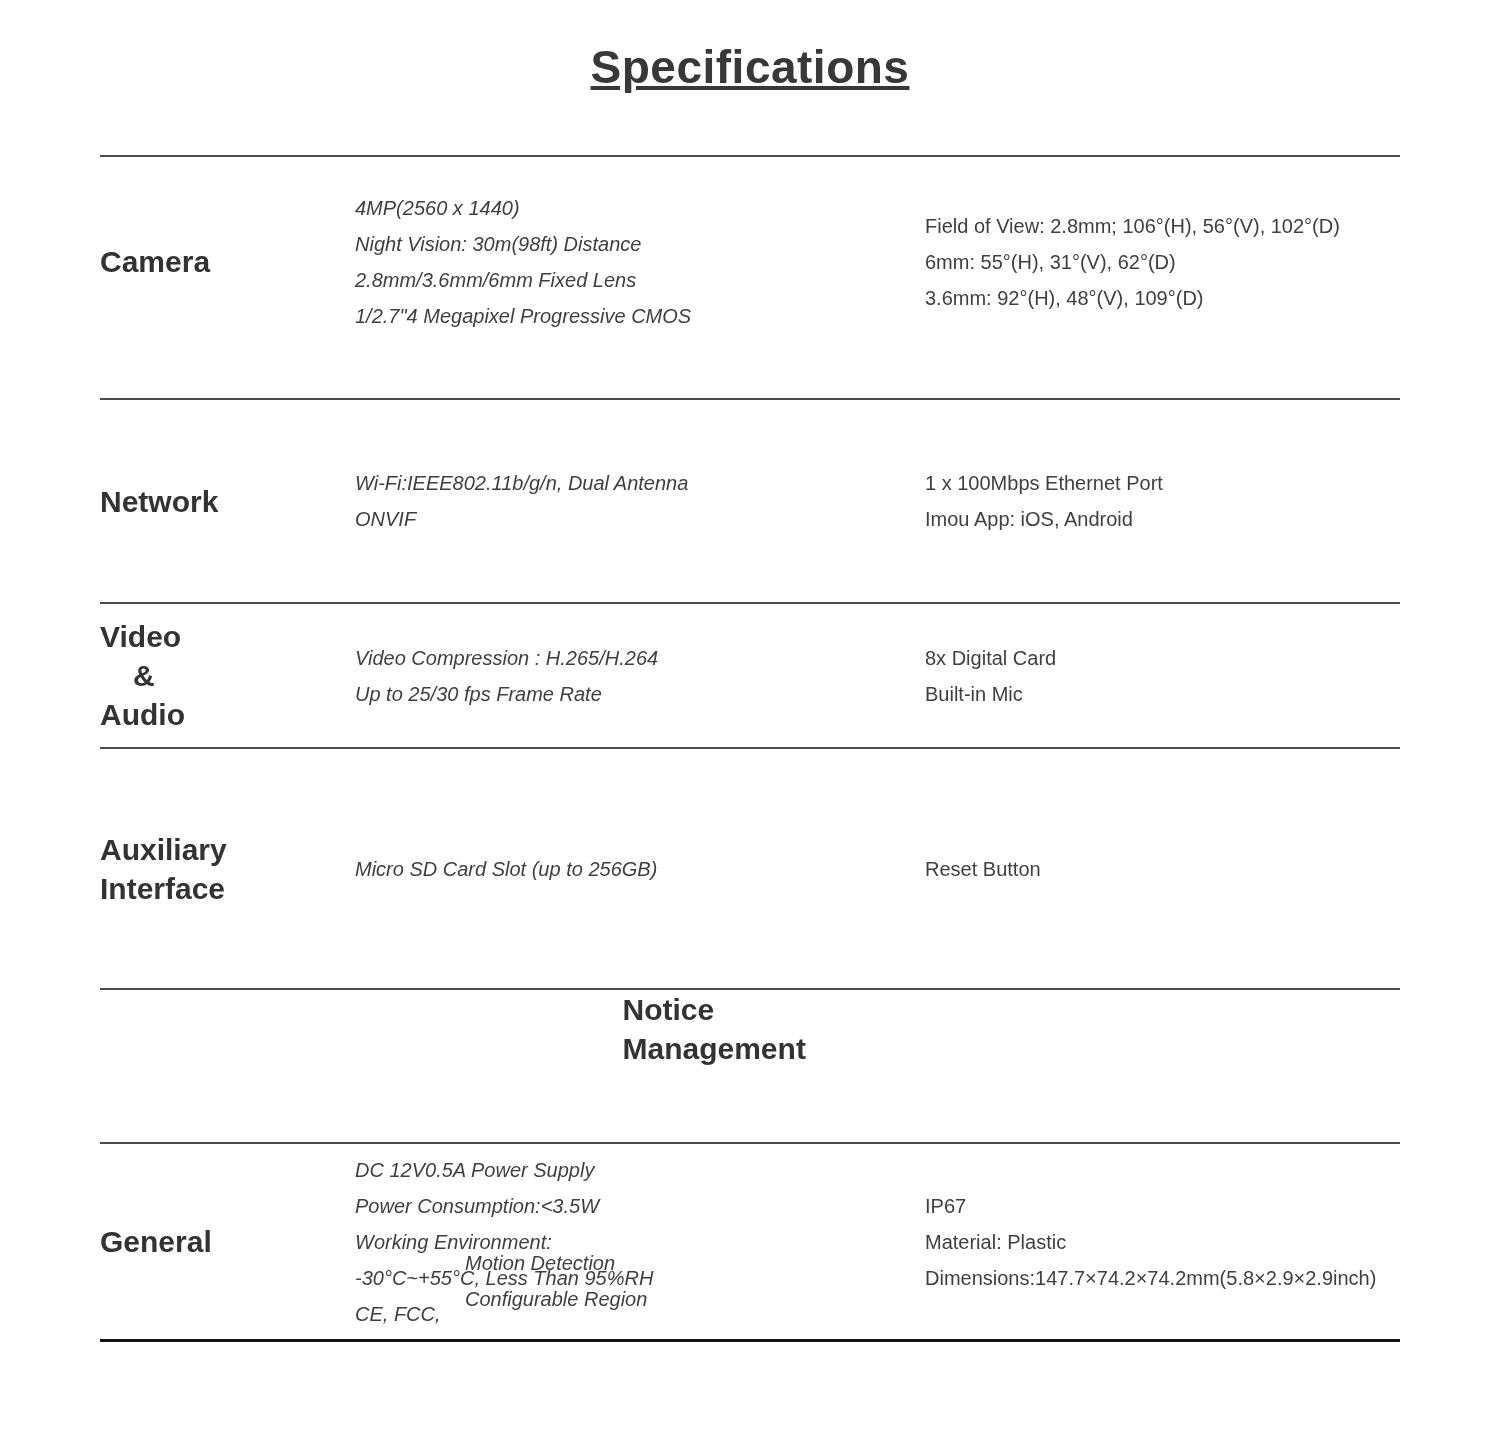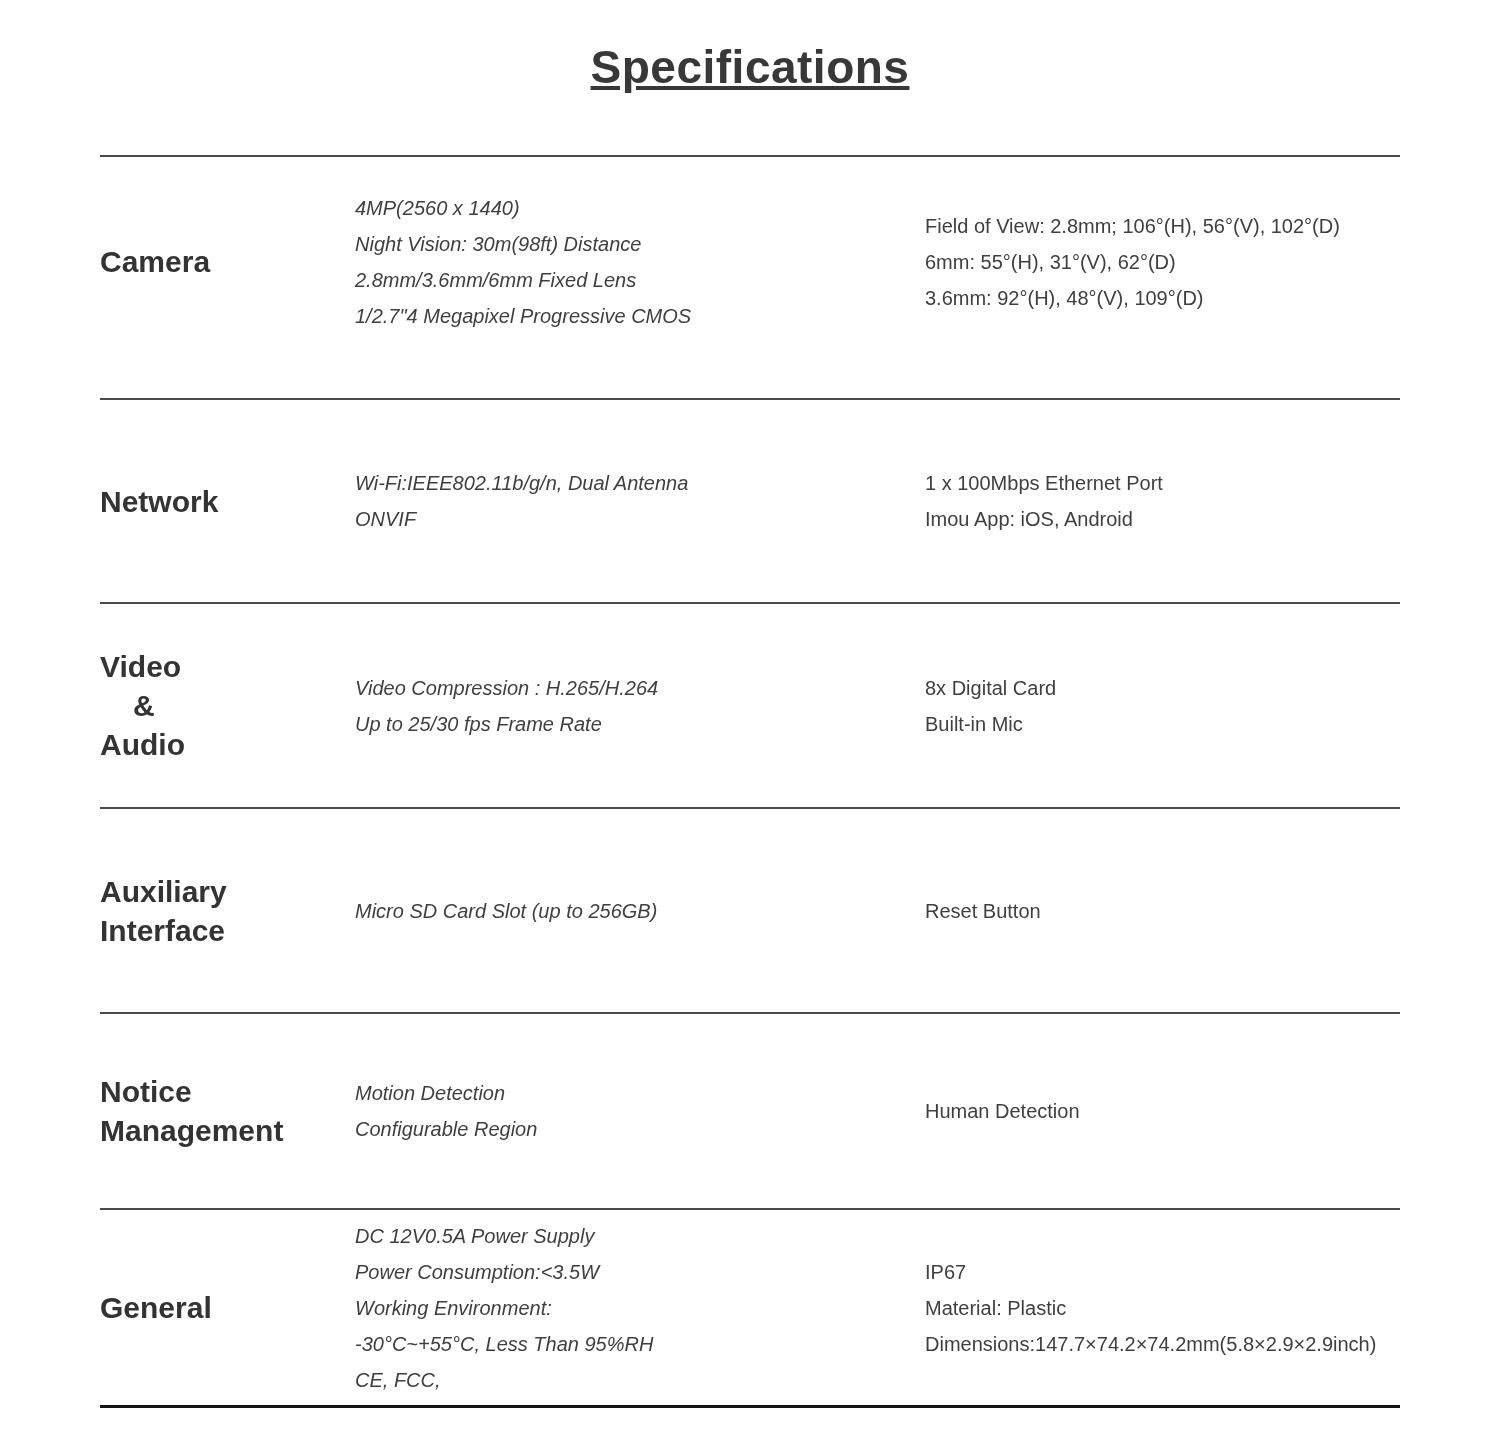--- a/index.html
+++ b/index.html
@@ -32,23 +32,23 @@
     box-sizing: border-box;
     display: flex;
     align-items: center;
     border-top: 2px solid #4b4b4b;
   }
   .spec-row:last-child {
     border-bottom: 3px solid #141414;
   }
   .row-camera  { height: 211px; }
   .row-network { height: 204px; margin-top: 32px; }
-  .row-video   { height: 205px; }
-  .row-aux     { height: 205px; }
-  .row-notice  { height: 196px; }
+  .row-video   { height: 145px; }
+  .row-aux     { height: 241px; }
+  .row-notice  { height: 154px; flex-direction: column; }
   .row-general { height: 200px; }
   .col-label {
     width: 255px;
     flex: 0 0 255px;
   }
   .col-mid {
     width: 570px;
     flex: 0 0 570px;
     font-style: italic;
   }

